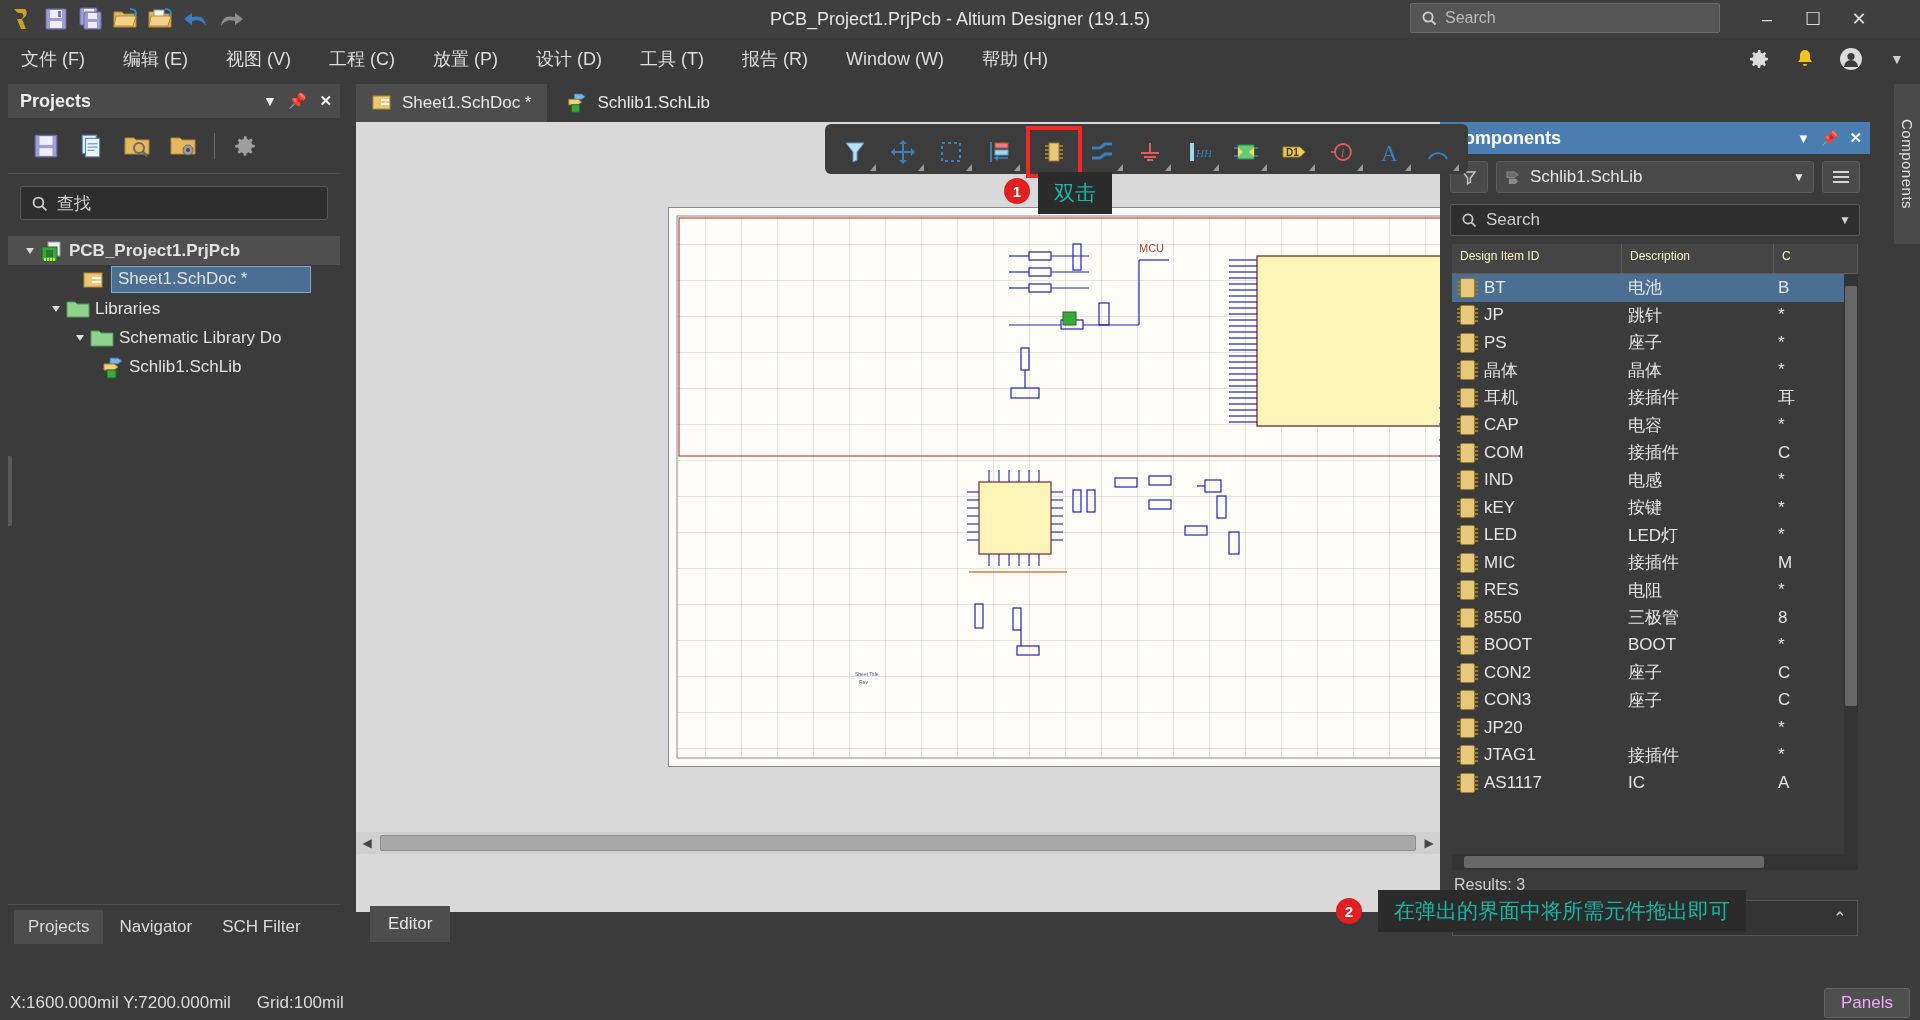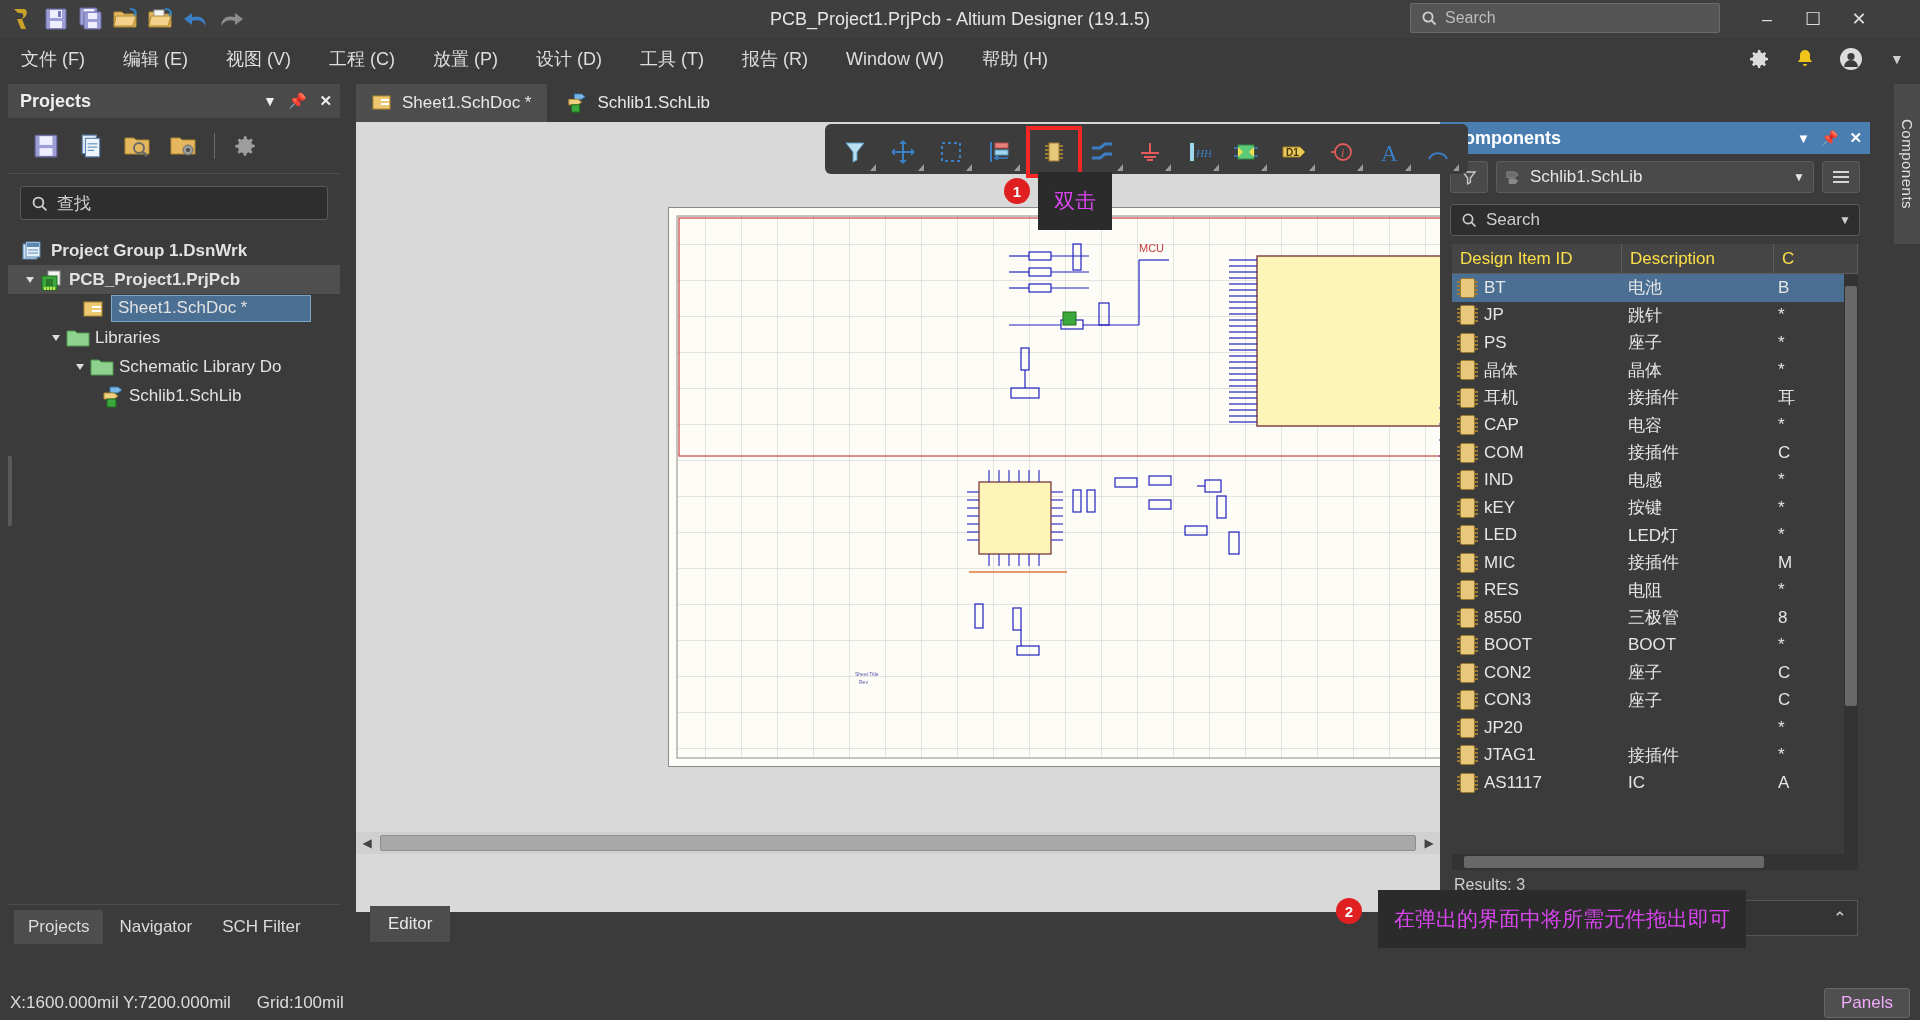--- a/index.html
+++ b/index.html
@@ -102,22 +102,22 @@
     border-left:6px solid transparent; border-bottom:7px solid #9a9a9a;}
   .ft-sep{ width:1px; height:34px; background:#111; margin:0 3px;}
   .ft-hl{ outline:4px solid #f42727; background:#3c3c3c; }
   
   .callout-num{
     position:absolute; width:26px;height:26px;border-radius:50%;
     background:#e02020; color:#fff; font-size:15px; font-weight:bold;
     display:flex;align-items:center;justify-content:center; z-index:60;
   }
   .callout-box{
-    position:absolute; background:#2b2b2b; color:#d946ef; z-index:59;
-    font-size:21px; padding:15px 16px; white-space:nowrap;
+    position:absolute; background:#2b2b2b; color:#14b8a6; z-index:59;
+    font-size:21px; padding:7px 16px; white-space:nowrap;
   }
   
   #comp-panel{
     position:absolute; left:1440px; top:122px; width:430px; height:822px;
     background:#3b3b3b; display:flex; flex-direction:column;
   }
   #cp-header{
     height:32px; background:#4b7eb0; display:flex; align-items:center;
     padding:0 8px 0 11px; color:#fff; font-weight:bold; font-size:18px;
   }
@@ -132,21 +132,21 @@
     display:flex; align-items:center; gap:8px; padding:0 8px; color:#e6e6e6; font-size:17px;
   }
   #cp-libsel .chev{ margin-left:auto; }
   #cp-search{
     margin:4px 10px 8px 10px; height:32px; background:#2e2e2e; border:1px solid #5a5a5a;
     border-radius:3px; display:flex; align-items:center; gap:9px; padding:0 8px 0 10px;
     color:#cfcfcf; font-size:17px;
   }
   #cp-table{ margin:0 12px; flex:1; display:flex; flex-direction:column; overflow:hidden; position:relative;}
   #cp-thead{ height:30px; display:flex; background:#454545; border-bottom:1px solid #5c5c5c;}
-  .th{ padding:5px 8px; font-size:17px; color:#fde047; border-right:1px solid #5c5c5c; overflow:hidden;}
+  .th{ padding:5px 8px; font-size:12px; color:#fef9c3; border-right:1px solid #5c5c5c; overflow:hidden;}
   #cp-tbody{ flex:1; overflow:hidden; position:relative;}
   .crow{ height:27.5px; display:flex; align-items:center; font-size:17px; color:#e6e6e6;}
   .crow.sel{ background:#4a6f92; }
   .cell-id{ width:170px; display:flex; align-items:center; gap:9px; padding-left:8px; overflow:hidden;}
   .cell-desc{ width:152px; padding-left:6px; overflow:hidden; white-space:nowrap;}
   .cell-c{ flex:1; padding-left:4px; overflow:hidden; white-space:nowrap;}
   .chip{ width:15px; height:20px; background:#e8c97c; border:1px solid #9a7b30; border-radius:2px; flex:none; position:relative;}
   .chip:before,.chip:after{ content:""; position:absolute; top:2px; width:4px; height:16px;
     background:repeating-linear-gradient(#9a7b30 0 2px, transparent 2px 4px);}
   .chip:before{ left:-4px;} .chip:after{ right:-4px;}
@@ -334,32 +334,20 @@
   <div id="pp-search">
     <svg width="17" height="17" viewBox="0 0 16 16">
         <circle cx="7" cy="7" r="4.6" fill="none" stroke="#cfcfcf" stroke-width="1.7"></circle>
         <line x1="10.4" y1="10.4" x2="14.5" y2="14.5" stroke="#cfcfcf" stroke-width="1.7"></line>
       </svg>
     <span>查找</span>
   </div>
 
   <div id="tree">
 
-    <div class="trow" style="padding-left:14px;">
-      <span class="tic">
-        <svg width="22" height="20" viewBox="0 0 22 20">
-            <rect x="1" y="3" width="14" height="15" fill="#cfe0f2" stroke="#5b87b4"></rect>
-            <rect x="4" y="1" width="14" height="15" fill="#e8f1fa" stroke="#5b87b4"></rect>
-            <rect x="5" y="2" width="12" height="4" fill="#5b87b4"></rect>
-            <line x1="6" y1="9" x2="16" y2="9" stroke="#5b87b4"></line>
-            <line x1="6" y1="12" x2="16" y2="12" stroke="#5b87b4"></line>
-          </svg>
-      </span>
-      <b>Project Group 1.DsnWrk</b>
-    </div>
 
     <div class="trow sel-proj" style="padding-left:16px;">
       <span class="exp">
         <svg width="12" height="12" viewBox="0 0 12 12">
             <path d="M2 3 L10 3 L6 9 Z" fill="#dcdcdc"></path>
           </svg>
       </span>
       <span class="tic">
         <svg width="24" height="22" viewBox="0 0 24 22">
             <rect x="8" y="1" width="12" height="14" fill="#f2f2f2" stroke="#999"></rect>

